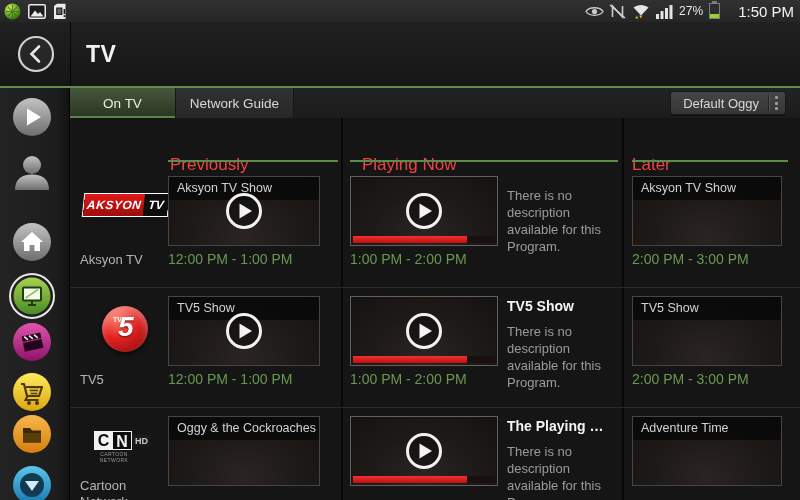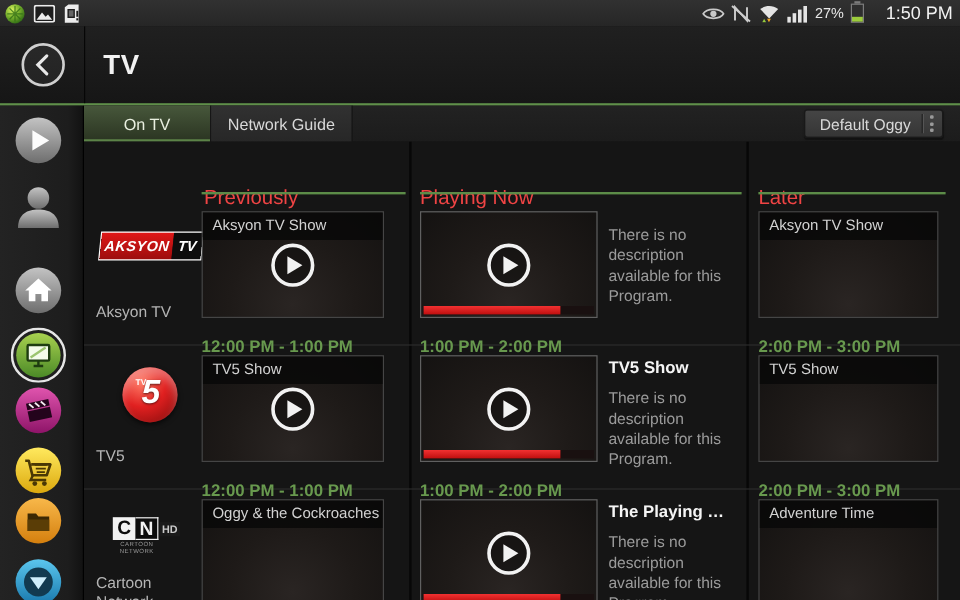--- a/index.html
+++ b/index.html
@@ -57,27 +57,27 @@
   .ch { position:absolute; left:8px; top:0; width:88px; height:100%; }
   .ch-name { position:absolute; left:2px; top:84px; width:80px; font-size:13px; color:#b4b4b4; line-height:1.25; }
   .ch-name.two-line { top:70px; }
 
   .cell { position:absolute; top:8px; }
   .cell-prev { left:98px; width:152px; }
   .cell-playing { left:280px; width:148px; }
   .cell-info { position:absolute; left:437px; top:10px; width:116px; }
   .cell-later { left:562px; width:150px; }
 
-  .thumb { position:relative; height:89px; background:radial-gradient(ellipse at 50% 88%, #2a2523 0%, #1e1a18 50%, #141211 100%); border:1px solid #454545; overflow:hidden; cursor:pointer; }
+  .thumb { position:relative; height:70px; background:radial-gradient(ellipse at 50% 88%, #2a2523 0%, #1e1a18 50%, #141211 100%); border:1px solid #454545; overflow:hidden; cursor:pointer; }
   .cell-playing .thumb { border-color:#606060; }
   .thumb-title { position:absolute; top:0; left:0; right:0; background:rgba(8,8,8,.8); color:#d2d2d2; font-size:12.5px; padding:4px 8px 5px; white-space:nowrap; overflow:hidden; }
   .play-overlay { position:absolute; inset:0; display:flex; align-items:center; justify-content:center; cursor:pointer; }
   .progress { position:absolute; left:2px; right:2px; bottom:2px; height:7px; background:#191010; }
   .progress-fill { height:100%; background:linear-gradient(#f23131,#bf0f0f); }
-  .time { margin-top:15px; font-size:14px; color:#68994e;font-weight:bold; }
+  .time { margin-top:5px; font-size:14px; color:#68994e; }
 
   .p-title { font-size:14px; font-weight:bold; color:#f5f5f5; white-space:nowrap; overflow:hidden; }
   .p-desc { margin-top:9px; font-size:13px; color:#9b9b9b; line-height:1.32; }
 
   
   .logo-aksyon { position:absolute; left:6px; top:26px; display:flex; transform:skewX(-6deg); box-shadow:0 0 0 1px #fff; }
   .ak-main { background:linear-gradient(#e01818,#9d0d0d); color:#fff; font-size:12px; font-weight:bold; font-style:italic; padding:4px 3px; letter-spacing:0.5px; }
   .ak-tv { background:#0d0d0d; color:#fff; font-size:12px; font-weight:bold; font-style:italic; padding:4px 4px; }
   .logo-tv5 { position:absolute; left:24px; top:18px; width:46px; height:46px; border-radius:50%; background:radial-gradient(circle at 35% 28%, #ff7a66 0%, #e02020 45%, #7e0a0a 100%); box-shadow:inset 0 6px 8px rgba(255,255,255,.35), 0 2px 4px rgba(0,0,0,.6); }
   .tv5-tv { position:absolute; top:10px; left:11px; font-size:7px; font-weight:bold; color:#fff; }
@@ -267,21 +267,21 @@
               <i></i>
             </span>
         </div>
       </div>
 
       <div class="content">
         <div class="vdiv" style="left:271px"></div>
         <div class="vdiv" style="left:552px"></div>
 
         <div class="col-head" style="left:100px">Previously</div>
-        <div class="col-head" style="left:280px">Playing Now</div>
+        <div class="col-head" style="left:292px">Playing Now</div>
         <div class="col-head" style="left:562px">Later</div>
         <div class="ul" style="left:98px;width:170px"></div>
         <div class="ul" style="left:280px;width:268px"></div>
         <div class="ul" style="left:562px;width:156px"></div>
 
         <div class="rows">
 
           <div class="row">
             <div class="ch">
               <div class="logo-aksyon">

